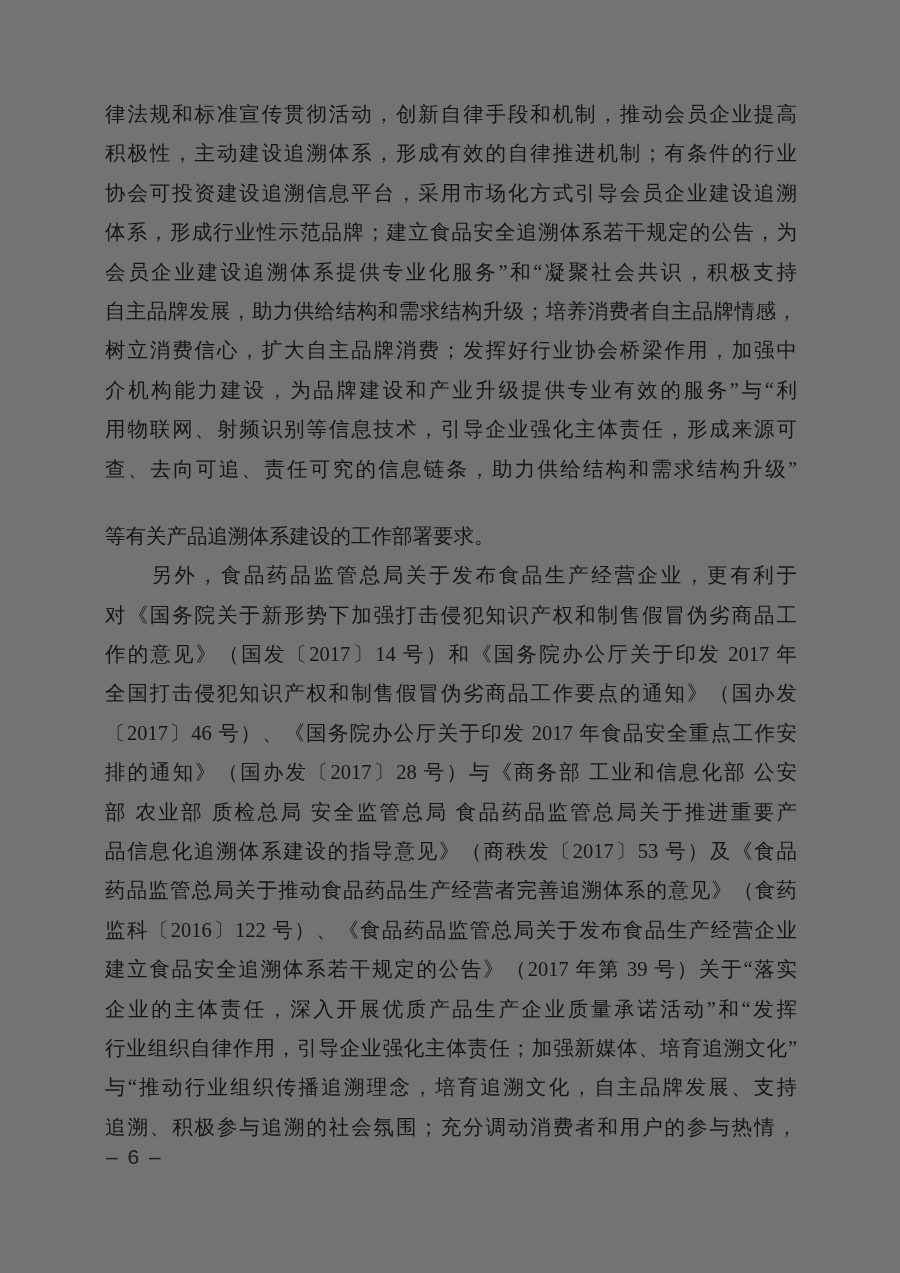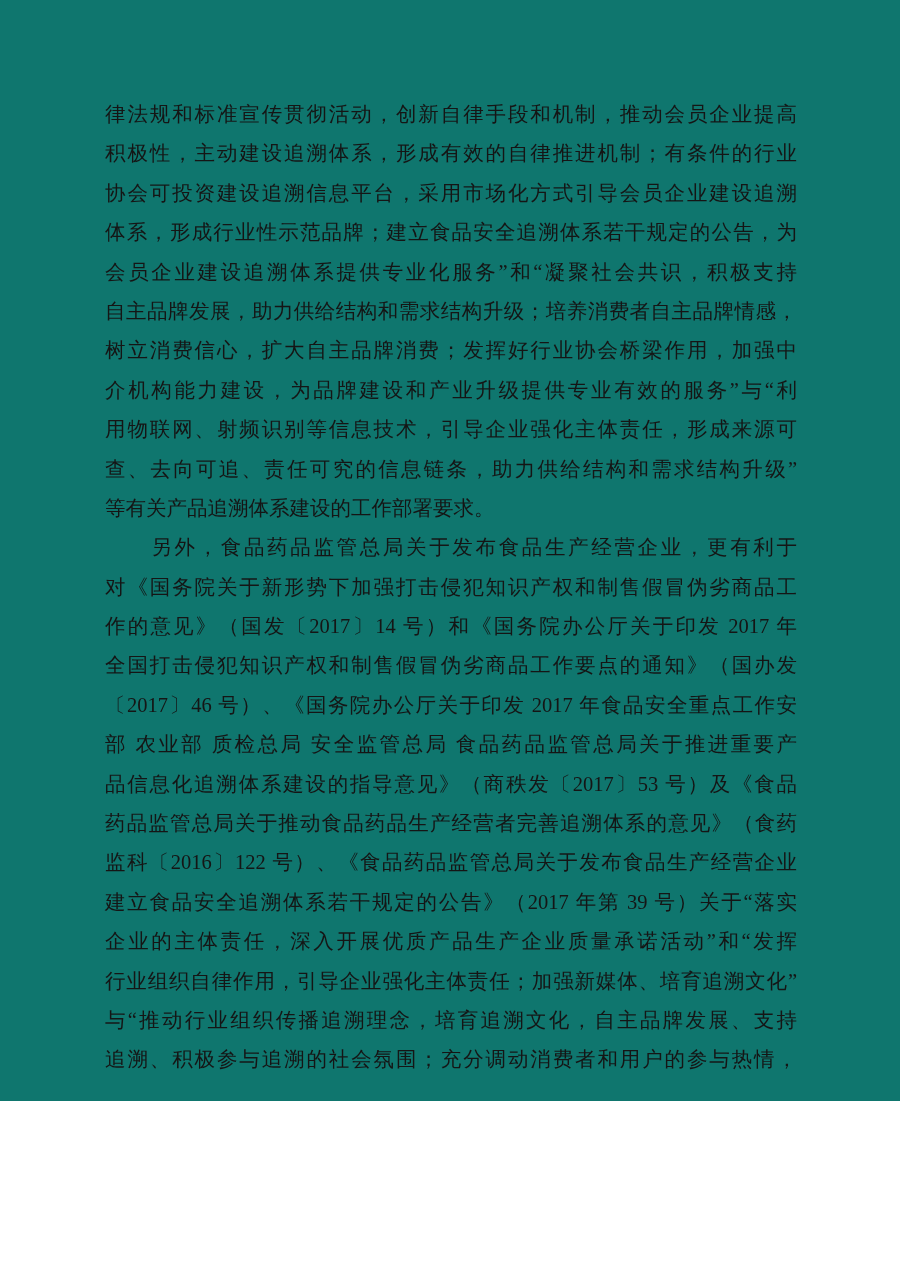--- a/index.html
+++ b/index.html
@@ -3,22 +3,22 @@
 <meta charset="utf-8">
 <style>
   html, body {
     margin: 0;
     padding: 0;
     background: #ffffff;
   }
   .page {
     position: relative;
     width: 900px;
-    height: 1101px;
-    background: #0f766e;
+    height: 1273px;
+    background: #737373;
     overflow: hidden;
     font-family: "Liberation Serif", "DejaVu Serif", serif;
     color: #151515;
   }
   .text-block {
     position: absolute;
     left: 105px;
     top: 95px;
     width: 692px;
   }
@@ -29,20 +29,21 @@
     height: 39.4px;
     white-space: pre;
     text-align: justify;
     text-align-last: justify;
     text-justify: inter-character;
     overflow: visible;
   }
   .line.no-justify {
     text-align: right;
     text-align-last: left;
+    margin-top: 28px;
   }
   .page-number {
     position: absolute;
     left: 106px;
     top: 1142px;
     font-size: 21px;
     line-height: 30px;
     letter-spacing: 2px;
     color: #1a1a1a;
     font-family: "Liberation Sans", "DejaVu Sans", sans-serif;
@@ -65,20 +66,21 @@
         <div class="line">用物联网、射频识别等信息技术，引导企业强化主体责任，形成来源可</div>
         <div class="line">查、去向可追、责任可究的信息链条，助力供给结构和需求结构升级”</div>
         <div class="line no-justify">等有关产品追溯体系建设的工作部署要求。</div>
       </div>
     <div class="para">
         <div class="line">　　另外，食品药品监管总局关于发布食品生产经营企业，更有利于</div>
         <div class="line">对《国务院关于新形势下加强打击侵犯知识产权和制售假冒伪劣商品工</div>
         <div class="line">作的意见》（国发〔2017〕14 号）和《国务院办公厅关于印发 2017 年</div>
         <div class="line">全国打击侵犯知识产权和制售假冒伪劣商品工作要点的通知》（国办发</div>
         <div class="line">〔2017〕46 号）、《国务院办公厅关于印发 2017 年食品安全重点工作安</div>
+        <div class="line">排的通知》（国办发〔2017〕28 号）与《商务部 工业和信息化部 公安</div>
         <div class="line">部 农业部 质检总局 安全监管总局 食品药品监管总局关于推进重要产</div>
         <div class="line">品信息化追溯体系建设的指导意见》（商秩发〔2017〕53 号）及《食品</div>
         <div class="line">药品监管总局关于推动食品药品生产经营者完善追溯体系的意见》（食药</div>
         <div class="line">监科〔2016〕122 号）、《食品药品监管总局关于发布食品生产经营企业</div>
         <div class="line">建立食品安全追溯体系若干规定的公告》（2017 年第 39 号）关于“落实</div>
         <div class="line">企业的主体责任，深入开展优质产品生产企业质量承诺活动”和“发挥</div>
         <div class="line">行业组织自律作用，引导企业强化主体责任；加强新媒体、培育追溯文化”</div>
         <div class="line">与“推动行业组织传播追溯理念，培育追溯文化，自主品牌发展、支持</div>
         <div class="line">追溯、积极参与追溯的社会氛围；充分调动消费者和用户的参与热情，</div>
       </div>

